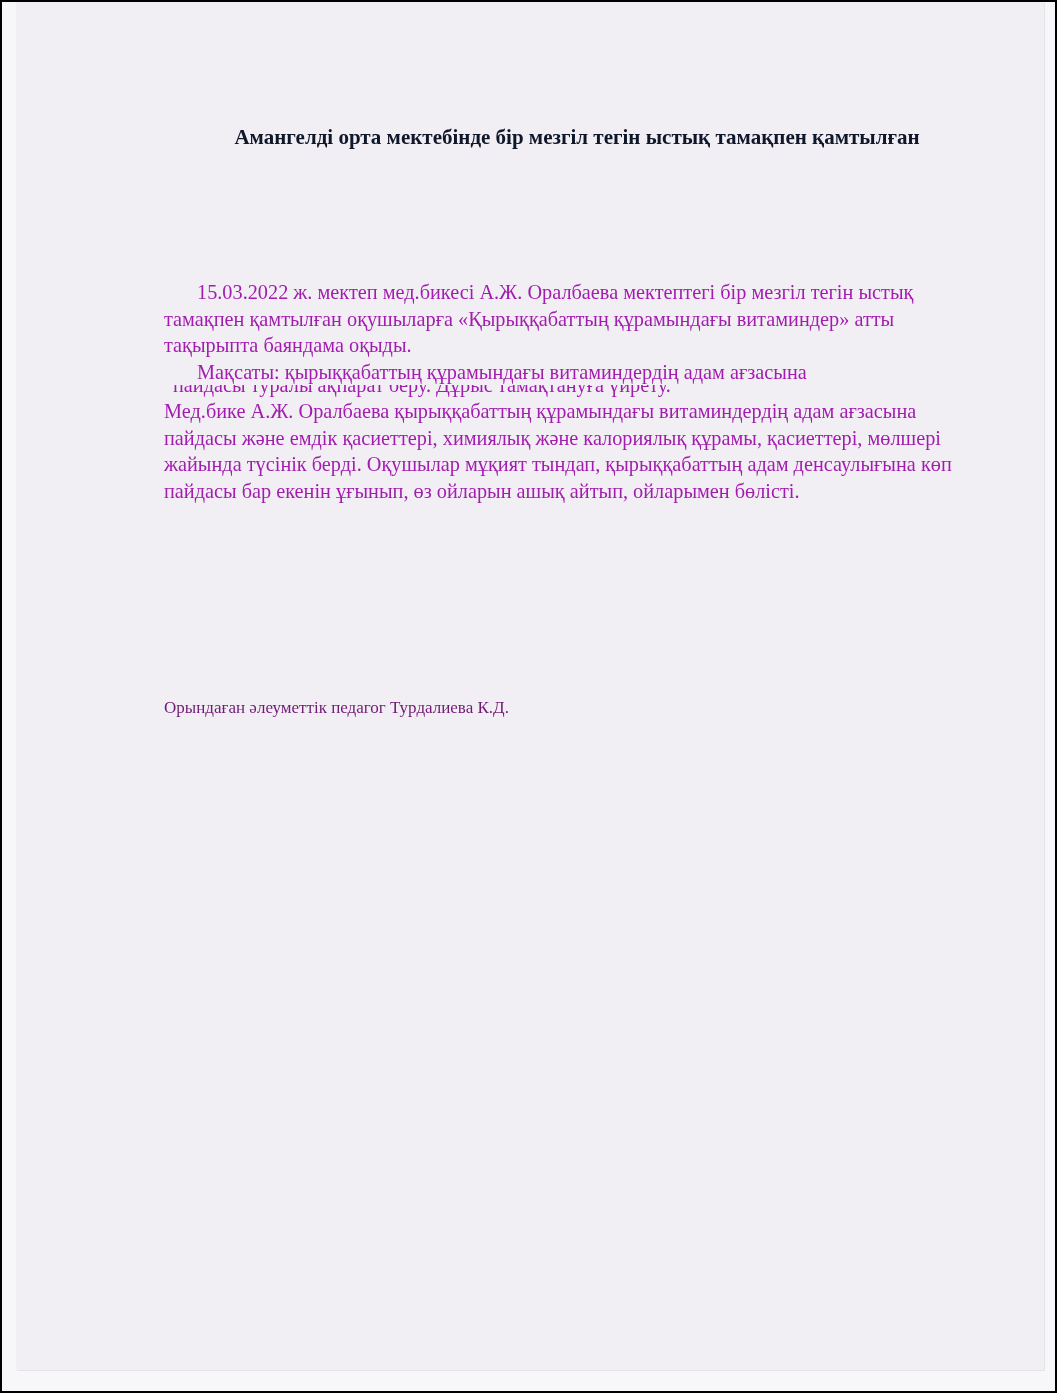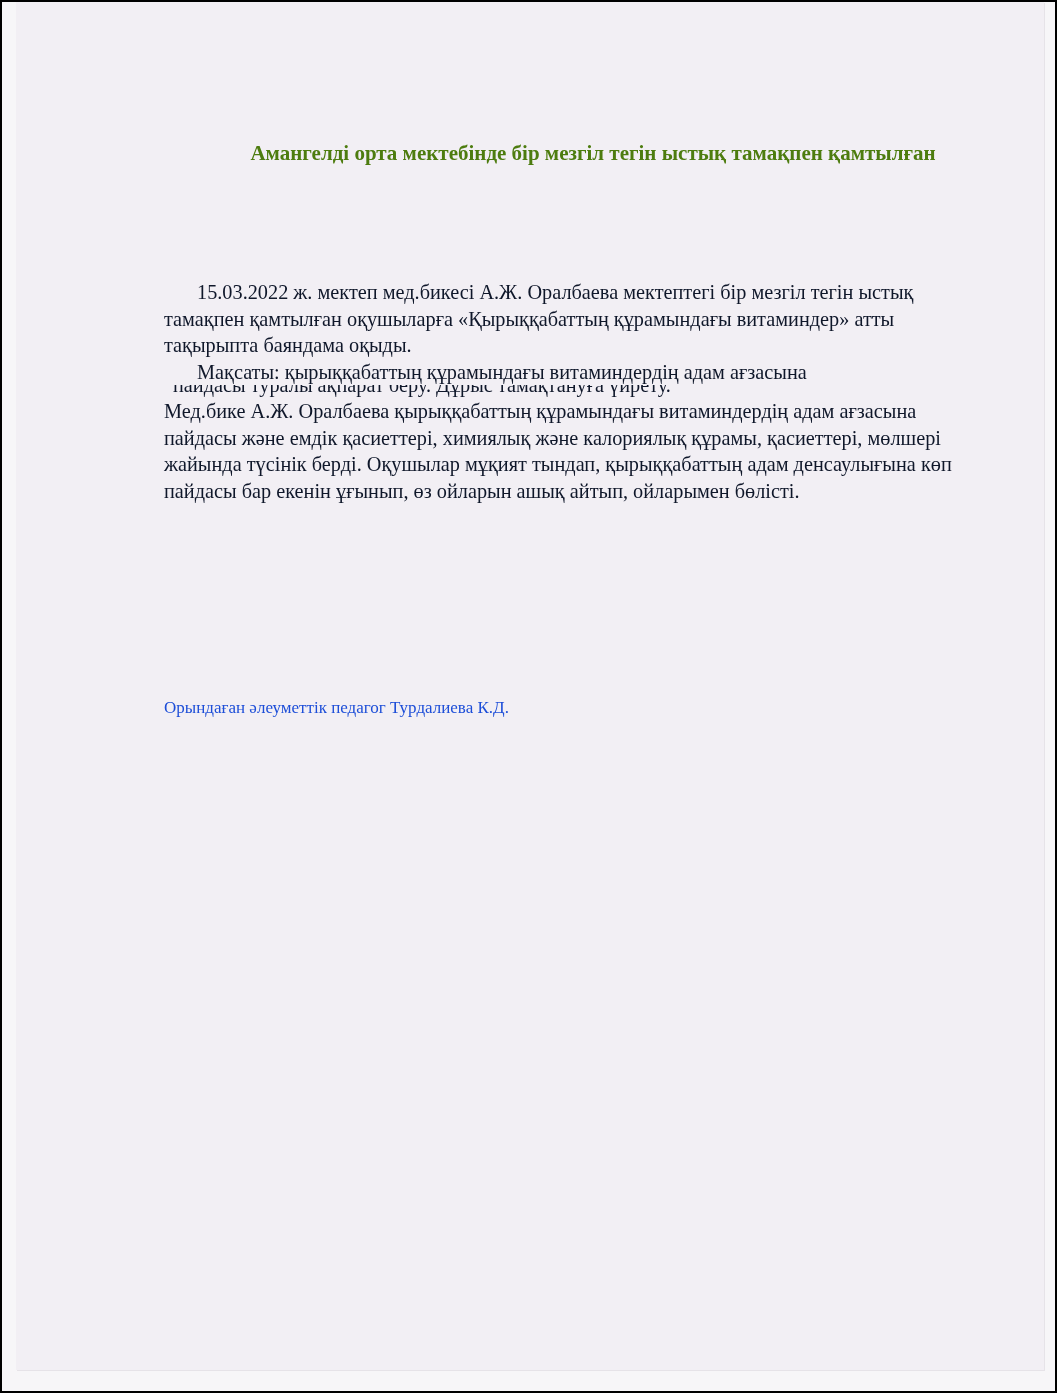--- a/index.html
+++ b/index.html
@@ -29,31 +29,31 @@
     }
     .doc-title {
       position: absolute;
       left: 155px; top: 120px;
       width: 840px;
       text-align: center;
       font-family: "Liberation Serif", serif;
       font-weight: bold;
       font-size: 21px;
       line-height: 31px;
-      color: #4d7c0f;
-      margin: 16px;
+      color: #0f172a;
+      margin: 0;
     }
     .doc-body {
       position: absolute;
       left: 162px; top: 277px;
       width: 820px;
       font-family: "Liberation Serif", serif;
       font-size: 20.3px;
       line-height: 26.5px;
-      color: #0f172a;
+      color: #a21caf;
     }
     .doc-body p {
       margin: 0;
     }
     .indent {
       text-indent: 33px;
     }
     .cut-line {
       height: 13px;
       overflow: hidden;
@@ -62,21 +62,21 @@
     .cut-line span {
       position: absolute;
       left: 9px; top: -13px;
       white-space: nowrap;
     }
     .signature {
       position: absolute;
       left: 162px; top: 696px;
       font-family: "Liberation Serif", serif;
       font-size: 17px;
-      color: #1d4ed8;
+      color: #701a75;
       margin: 0;
     }
   </style>
 </head>
 <body>
 
 <div class="scan-frame">
   <div class="page-sheet"></div>
 
   <h1 class="doc-title">

